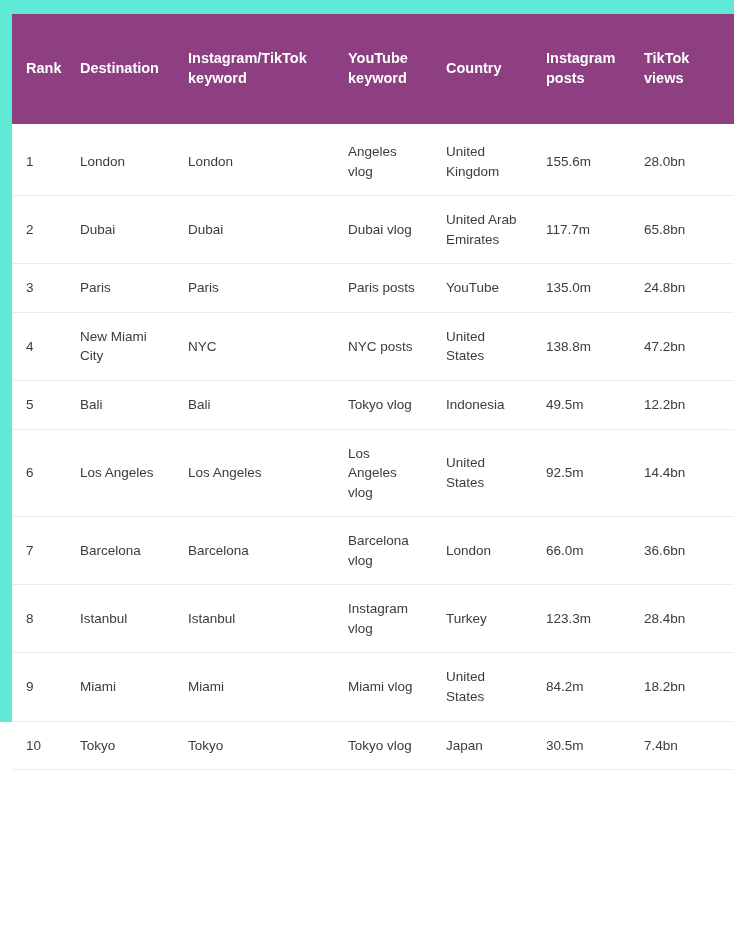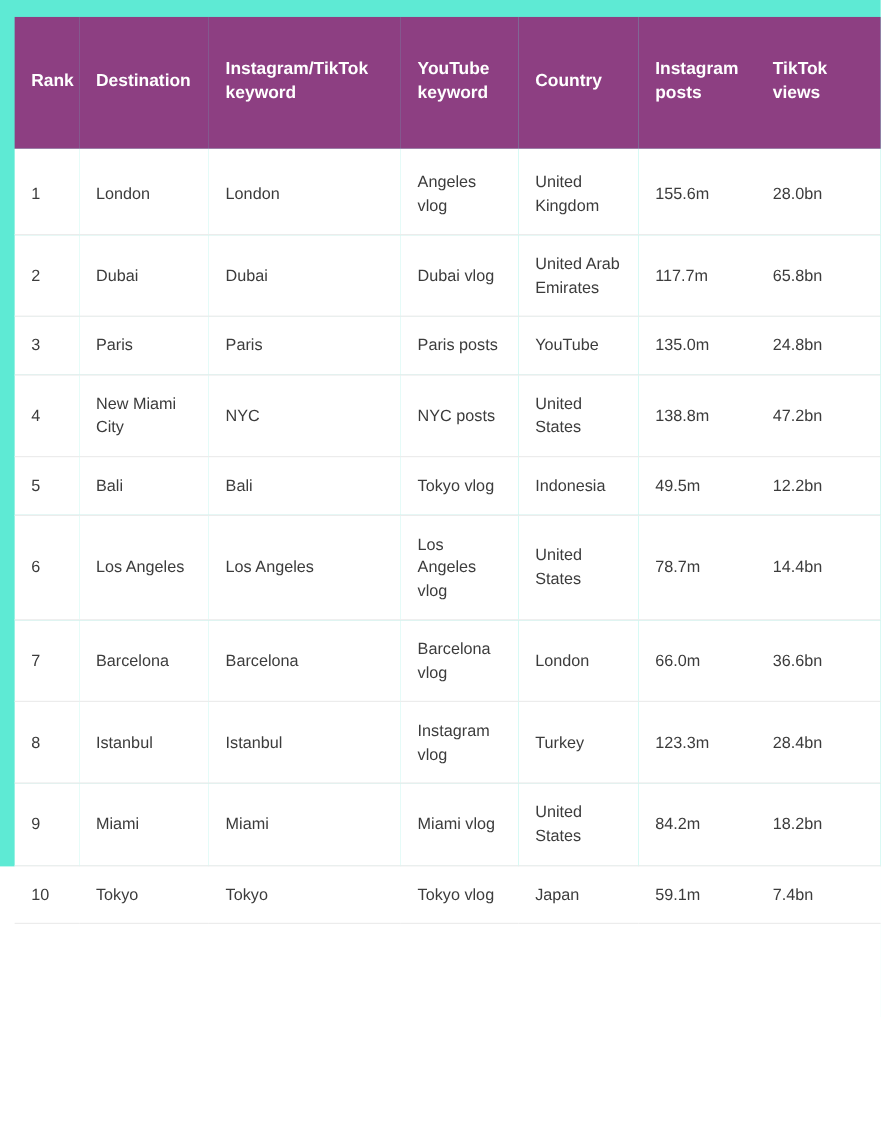--- a/index.html
+++ b/index.html
@@ -150,21 +150,21 @@
           <td>49.5m</td>
           <td>12.2bn</td>
           <td></td>
         </tr>
         <tr>
           <td class="cell-rank">6</td>
           <td>Los Angeles</td>
           <td>Los Angeles</td>
           <td>Los Angeles vlog</td>
           <td>United States</td>
-          <td>78.7m</td>
+          <td>92.5m</td>
           <td>14.4bn</td>
           <td></td>
         </tr>
         <tr>
           <td class="cell-rank">7</td>
           <td>Barcelona</td>
           <td>Barcelona</td>
           <td>Barcelona vlog</td>
           <td>London</td>
           <td>66.0m</td>
@@ -190,20 +190,20 @@
           <td>84.2m</td>
           <td>18.2bn</td>
           <td></td>
         </tr>
         <tr>
           <td class="cell-rank">10</td>
           <td>Tokyo</td>
           <td>Tokyo</td>
           <td>Tokyo vlog</td>
           <td>Japan</td>
-          <td>59.1m</td>
+          <td>30.5m</td>
           <td>7.4bn</td>
           <td></td>
         </tr>
       </tbody>
     </table>
   </div>
 </div>
 
 </body></html>

